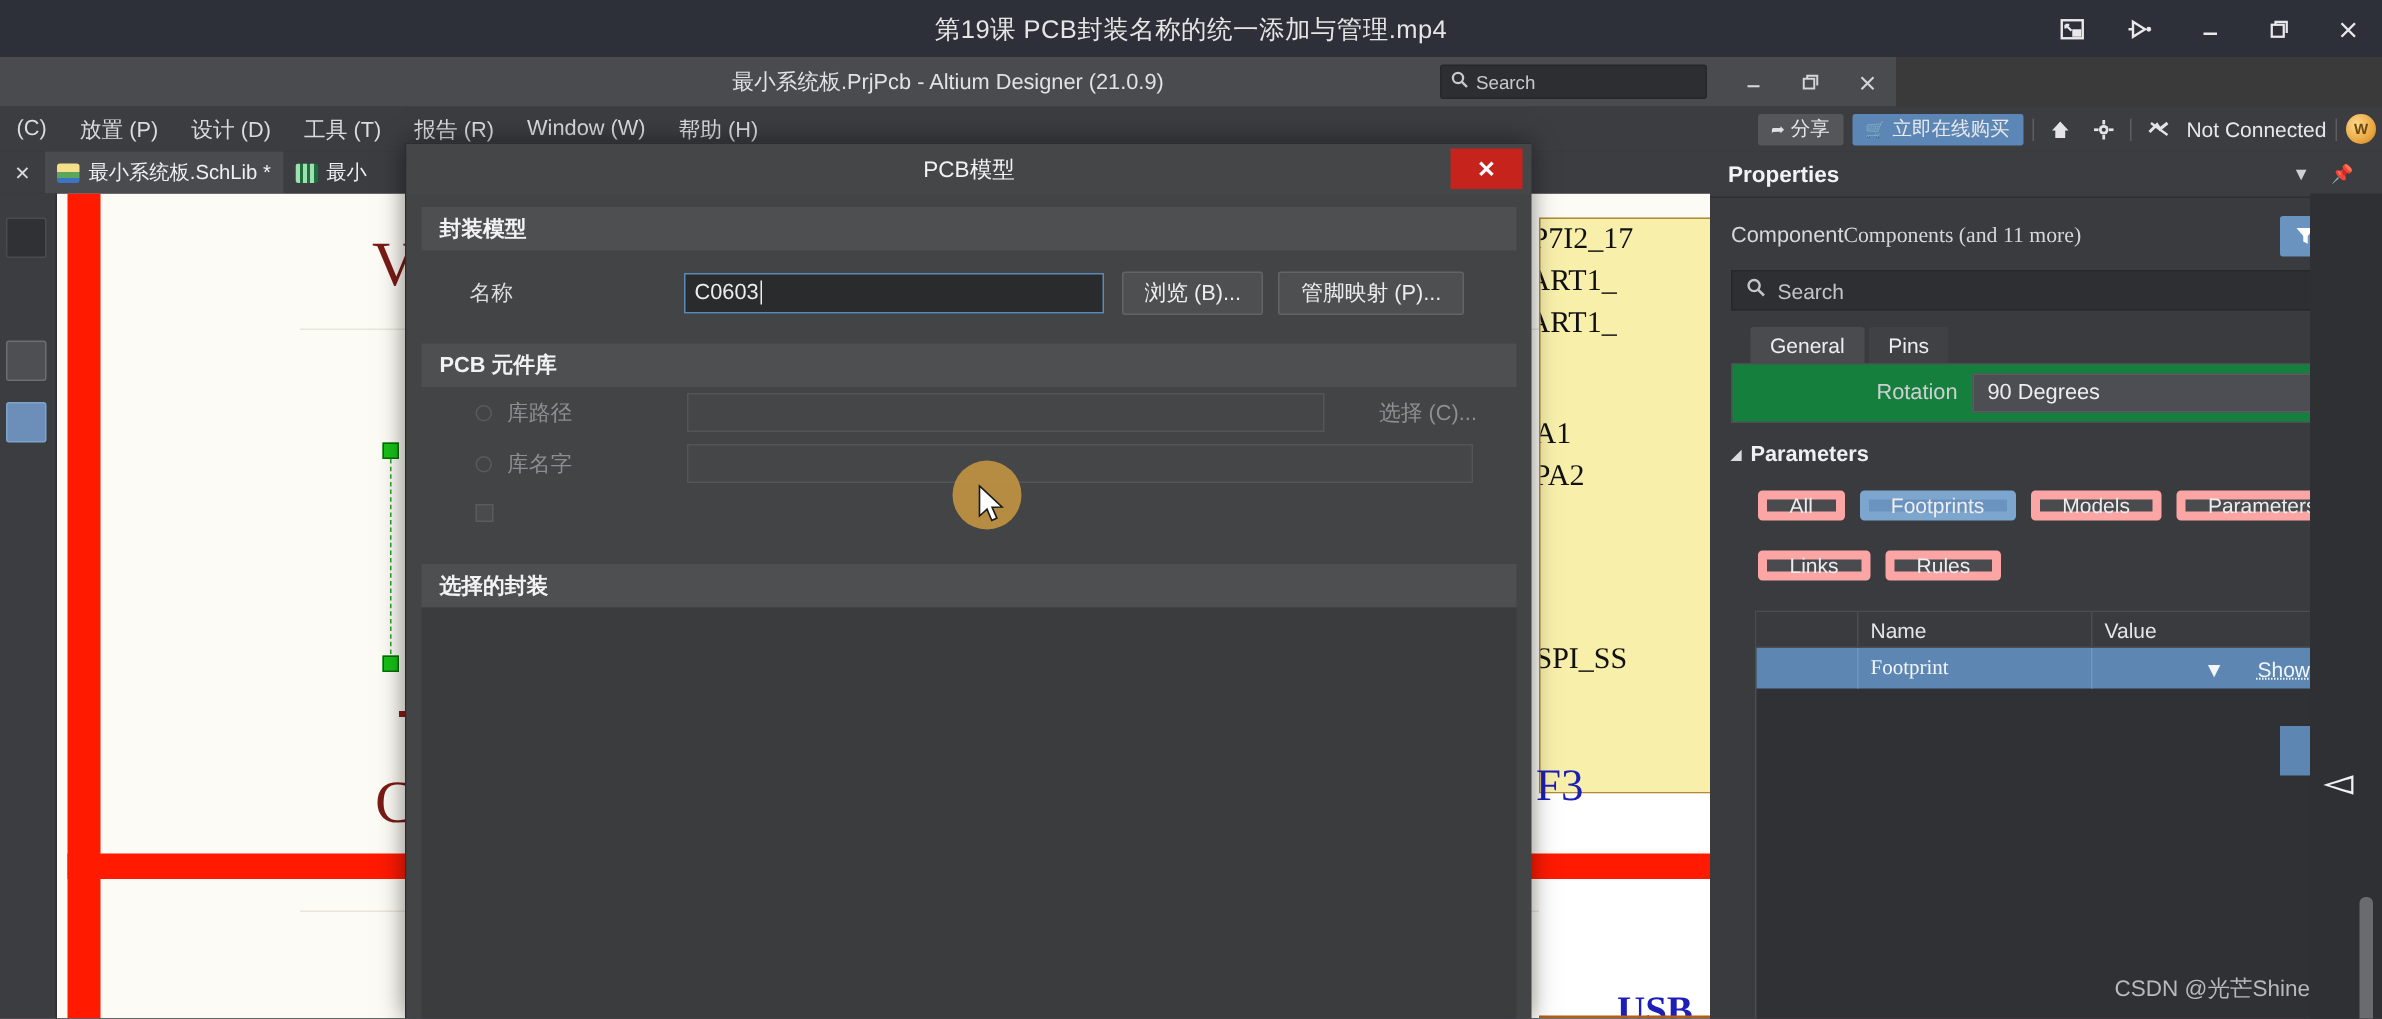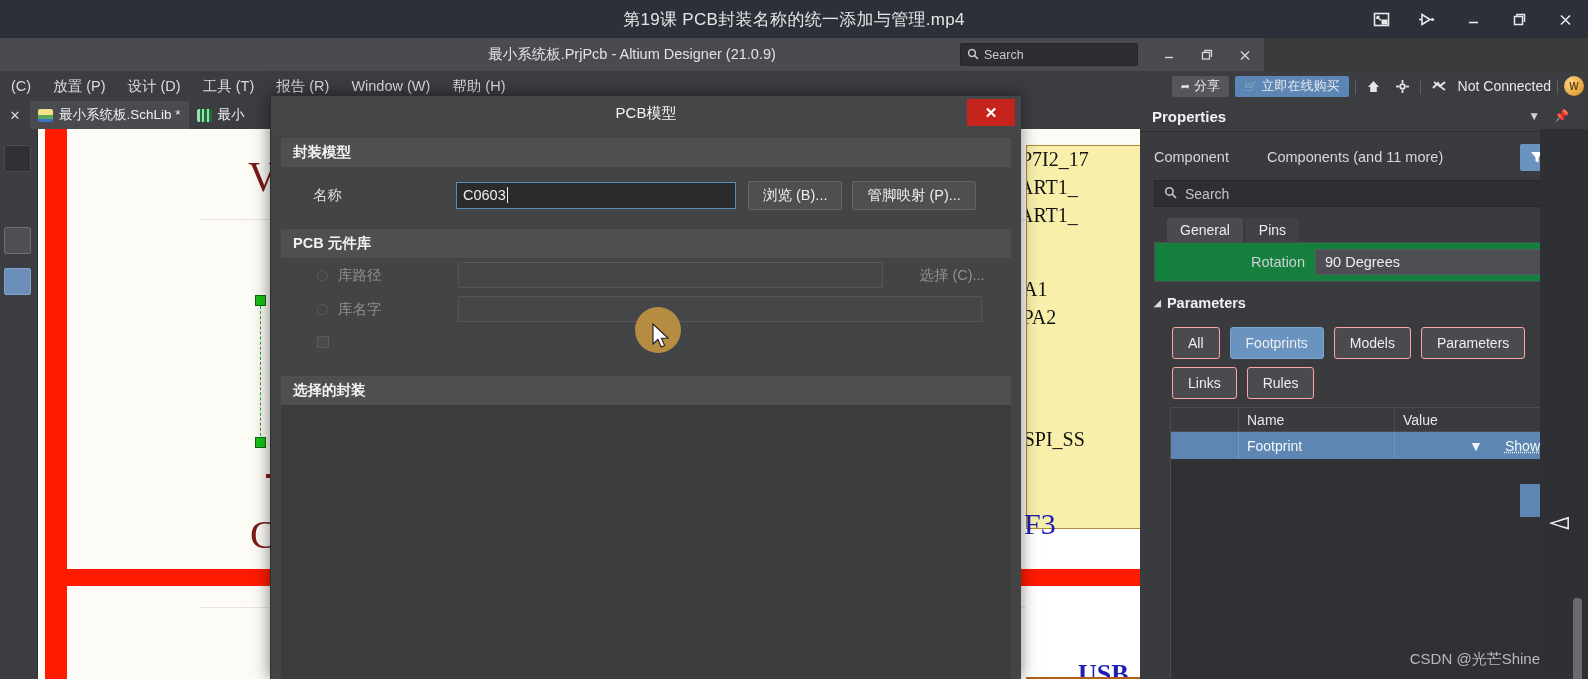--- a/index.html
+++ b/index.html
@@ -164,21 +164,21 @@
   .ph-btn { color:#d0d0d3; font-size:12px; padding:0 7px; }
   .props-body {
     position:absolute; left:0; top:30px; width:448px; height:586px;
     background:#3a3b3f; border-top: 1px solid #2f3033;
   }
   .prop-row1 {
     position:absolute; left:0; top:10px; width:448px; height:30px;
     display:flex; align-items:center; padding: 0 14px;
   }
   .prop-kind { color:#d7d7d9; font-size:14.5px; }
-  .prop-sel { color:#d7d7d9; font-size:14.5px; margin-left: 38px; flex:1; }
+  .prop-sel { color:#d7d7d9; font-size:14.5px; flex:1;font-family:Liberation Serif, serif; }
   .filter-btn {
     width:34px; height:27px; background:#6b93c0; border-radius:2px;
     display:flex; align-items:center; justify-content:center;
   }
   .filter-caret { width:18px; height:27px; background:#4a4b4f; border-radius:2px;
     display:flex; align-items:center; justify-content:center; color:#e0e0e2; font-size:9px; margin-left:2px;}
   .prop-search {
     position:absolute; left:14px; top:48px; width: 434px; height:27px;
     background:#2e2f32; border:1px solid #27282b; display:flex; align-items:center;
     gap:8px; padding:0 9px;
@@ -203,22 +203,22 @@
   }
   .rot-select .caret { position:absolute; right:9px; color:#e5e5e7; font-size:10px; }
   .rot-more { width:22px; text-align:center; color:#d7d7d9; font-size:10px; }
   .params-head {
     position:absolute; left:14px; top:163px; display:flex; align-items:center; gap:6px;
     color:#f0f0f2; font-size:14.5px; font-weight:bold;
   }
   .tri { font-size:9px; color:#dcdcde; }
   .chip-row { position:absolute; left:32px; display:flex; gap:10px; }
   .chip {
-    height:32px; padding:0 15px; display:flex; align-items:center; border-radius:3px;
-    background:#4a4b4f; border:1px solid #fca5a5; color:#ededef; font-size:14px;
+    height:20px; padding:0 15px; display:flex; align-items:center; border-radius:3px;
+    background:#4a4b4f; border:6px solid #fca5a5; color:#ededef; font-size:14px;
   }
   .chip.on { background:#6b93c0; border-color:#7da6cf; }
   .ptable {
     position:absolute; left:30px; top:275px; width:404px; height:285px;
     background:#303135; border:1px solid #4c4d51;
   }
   .pt-head { display:flex; height:24px; background:#3a3b3f; border-bottom:1px solid #4c4d51; }
   .pt-c0 { width:68px; border-right:1px solid #4c4d51; }
   .pt-c1 { width:156px; border-right:1px solid #4c4d51; padding-left:8px; }
   .pt-c2 { flex:1; border-right:1px solid #4c4d51; padding-left:8px; }
@@ -545,21 +545,21 @@
 
         <div class="ptable">
           <div class="pt-head">
             <div class="pt-c0"></div>
             <div class="pt-c1">Name</div>
             <div class="pt-c2">Value</div>
             <div class="pt-c3"></div>
           </div>
           <div class="pt-row">
             <div class="pt-c0"></div>
-            <div class="pt-c1" style="padding-left:8px;">Footprint</div>
+            <div class="pt-c1" style="padding-left:8px;font-family:Liberation Serif, serif;">Footprint</div>
             <div class="pt-c2">
               <span>▼</span>
               <span class="show-link">Show</span>
             </div>
             <div class="pt-c3"></div>
           </div>
         </div>
       </div>
     </div>
 

